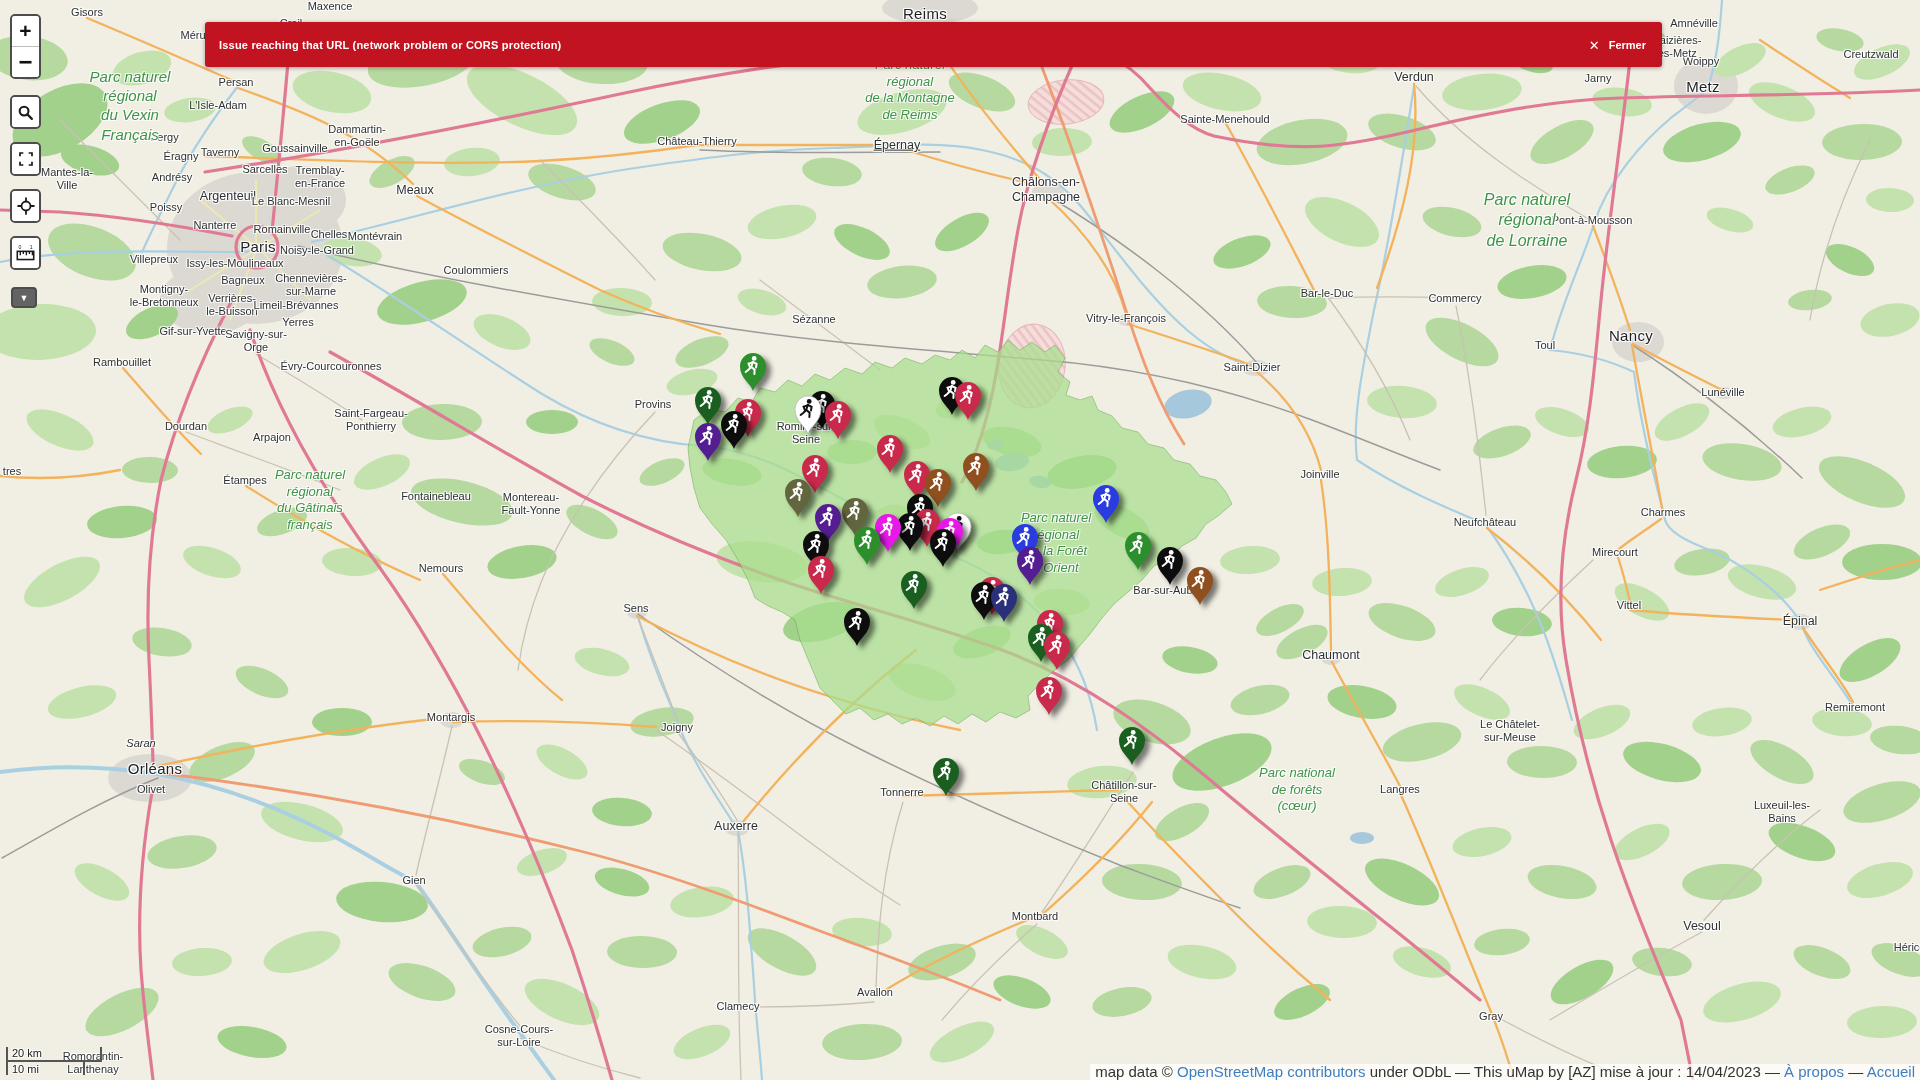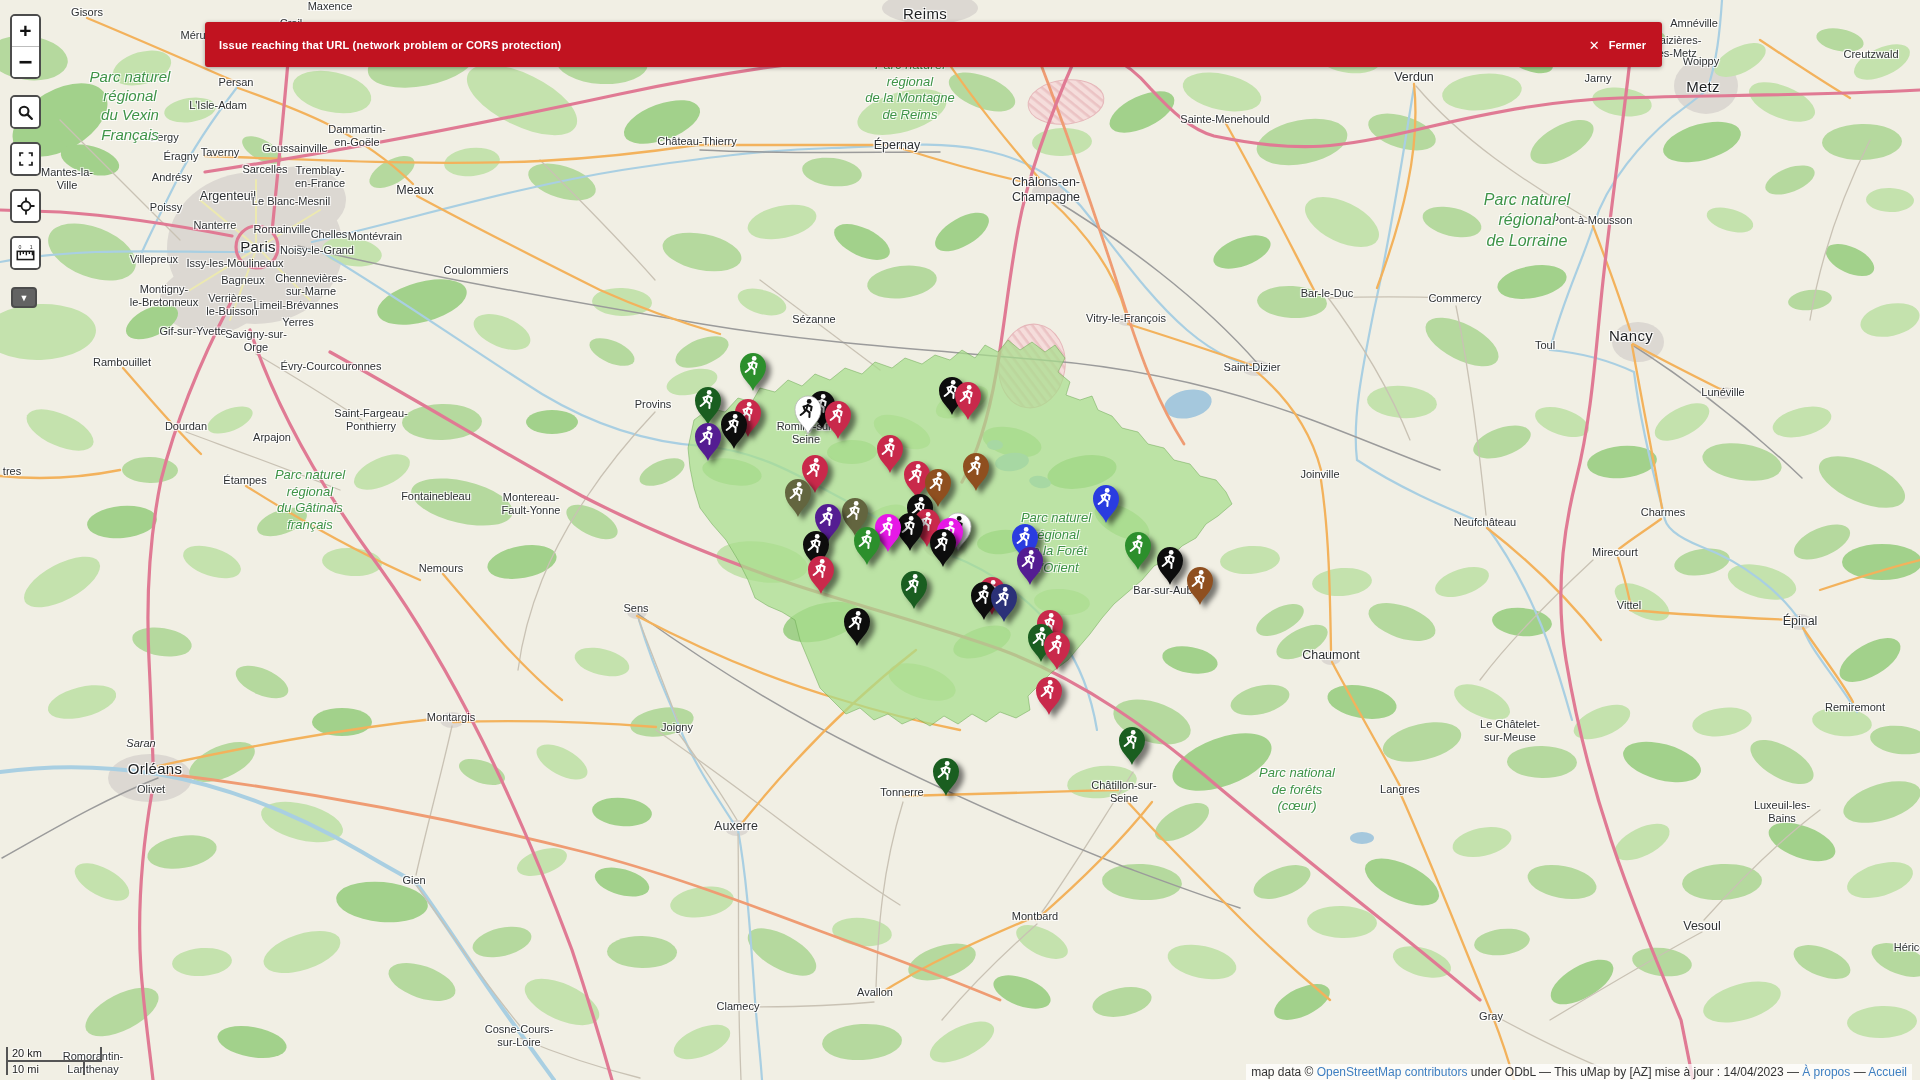--- a/index.html
+++ b/index.html
@@ -45,22 +45,22 @@
     background:#636363;border:2px solid #4c4c4c;border-radius:4px;color:#fff;
     display:flex;align-items:center;justify-content:center;font-size:9px;cursor:pointer;}
   
   #scale{position:absolute;left:6px;bottom:5px;z-index:40;font-size:11px;color:#222;
     text-shadow:-1px -1px 0 rgba(255,255,255,.7),1px -1px 0 rgba(255,255,255,.7),
      -1px 1px 0 rgba(255,255,255,.7),1px 1px 0 rgba(255,255,255,.7);}
   #scale .km{width:96px;border:2px solid #555;border-top:none;padding:0 4px 1px;box-sizing:border-box;}
   #scale .mi{width:79px;border:2px solid #555;border-bottom:none;border-top:none;
     margin-top:-2px;padding:1px 4px 0;box-sizing:border-box;border-top:2px solid #555;}
   
-  #attrib{position:absolute;right:8px;bottom:0;height:16px;z-index:40;background:rgba(255,255,255,.75);
-    font-size:12px;line-height:16px;color:#333;padding:0 5px;white-space:nowrap;}
+  #attrib{position:absolute;right:0;bottom:0;height:16px;z-index:40;background:rgba(255,255,255,.75);
+    font-size:15px;line-height:16px;color:#333;padding:0 5px;white-space:nowrap;}
   #attrib a{color:#3e7fc1;text-decoration:none;cursor:pointer;}
 </style>
 </head>
 <body>
 
 <div id="map">
 
   <svg id="decor" width="1920" height="1080" viewBox="0 0 1920 1080">
     <defs>
       <pattern id="mil" patternUnits="userSpaceOnUse" width="7" height="7" patternTransform="rotate(45)">
@@ -437,21 +437,21 @@
       <div class="city" style="left: 12px; top: 471px;">tres</div>
       <div class="city" style="left: 371px; top: 420px;">Saint-Fargeau-
 Ponthierry</div>
       <div class="city" style="left: 436px; top: 496px;">Fontainebleau</div>
       <div class="city" style="left: 531px; top: 504px;">Montereau-
 Fault-Yonne</div>
       <div class="city" style="left: 441px; top: 568px;">Nemours</div>
       <div class="city" style="left: 653px; top: 404px;">Provins</div>
       <div class="city" style="left: 814px; top: 319px;">Sézanne</div>
       <div class="city" style="left: 697px; top: 141px;">Château-Thierry</div>
-      <div class="city md" style="left: 897px; top: 145px;">Épernay</div>
+      <div class="city md" style="left: 897px; top: 145px; text-decoration: underline;">Épernay</div>
       <div class="city md" style="left: 1046px; top: 190px;">Châlons-en-
 Champagne</div>
       <div class="city lg" style="left: 925px; top: 14px;">Reims</div>
       <div class="city" style="left: 1225px; top: 119px;">Sainte-Menehould</div>
       <div class="city md" style="left: 1414px; top: 77px;">Verdun</div>
       <div class="city" style="left: 1126px; top: 318px;">Vitry-le-François</div>
       <div class="city" style="left: 1252px; top: 367px;">Saint-Dizier</div>
       <div class="city" style="left: 1327px; top: 293px;">Bar-le-Duc</div>
       <div class="city" style="left: 1320px; top: 474px;">Joinville</div>
       <div class="city" style="left: 1455px; top: 298px;">Commercy</div>

